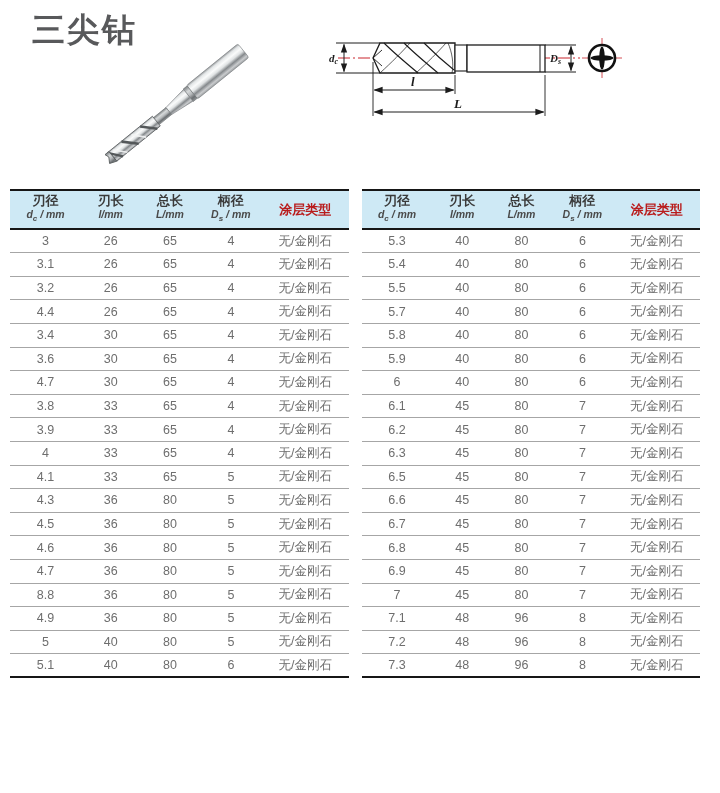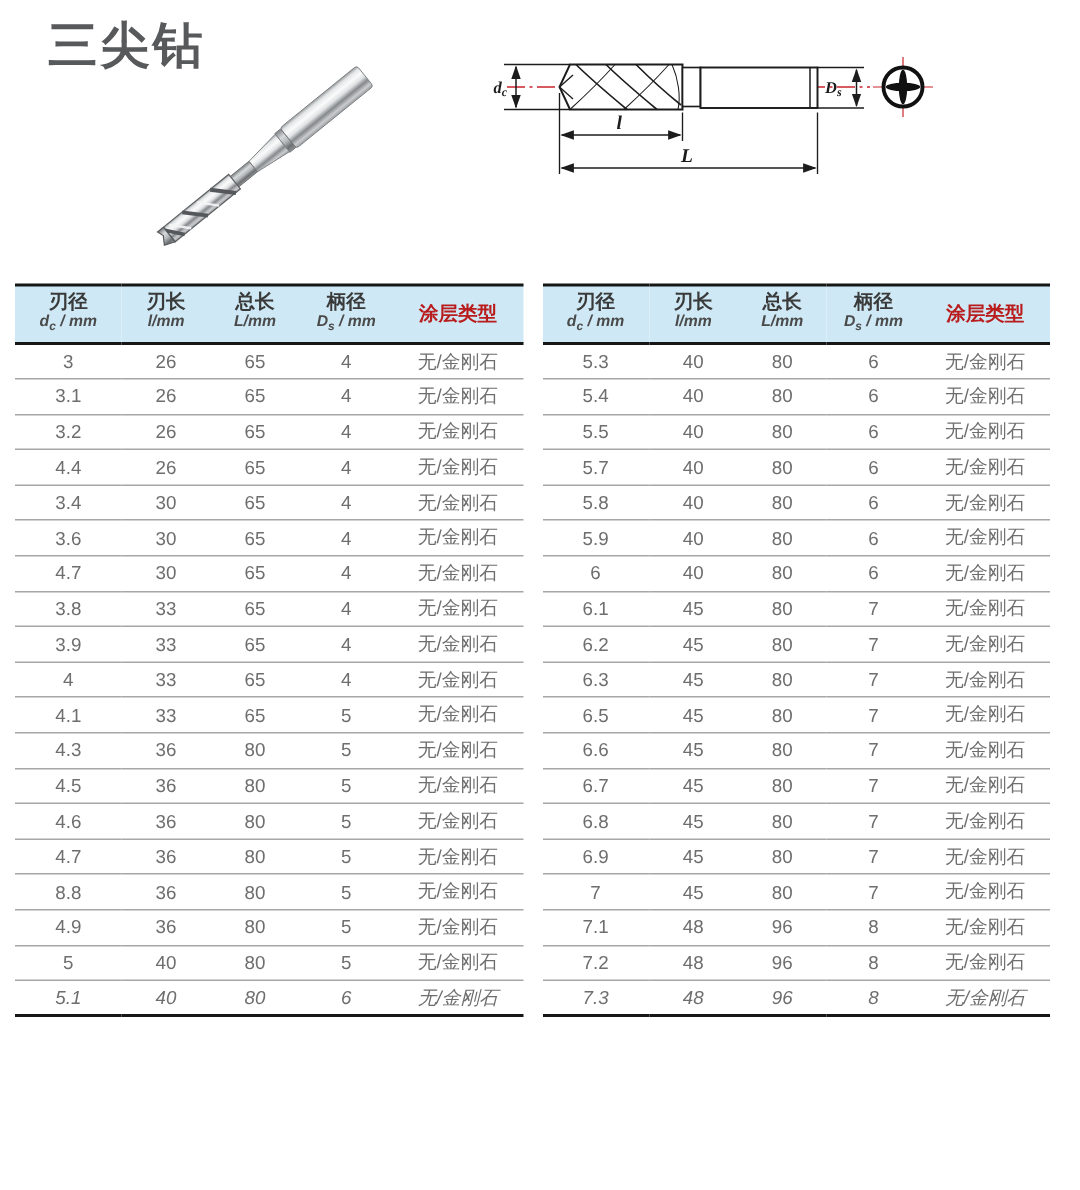--- a/index.html
+++ b/index.html
@@ -39,21 +39,21 @@
   .h-main{display:block;font-size:13px;color:#3a3a3a;line-height:15px;}
   .h-sub{display:block;font-size:10.5px;font-style:italic;font-weight:bold;color:#4a4a4a;line-height:12px;}
   .h-sub sub{font-size:8px;}
   .h-only{font-size:13px;color:#b91c1c;}
   table.spec td{
     height:23.6px;text-align:center;vertical-align:middle;
     font-size:12.5px;color:var(--row-text);
     border-bottom:1px solid var(--line-light);
     padding:0;
   }
-  table.spec tbody tr:last-child td{border-bottom:2.5px solid var(--line-dark);font-style:italic;}
+  table.spec tbody tr:last-child td{border-bottom:2.5px solid var(--line-dark);}
   col.c1{width:21%;} col.c2{width:17.5%;} col.c3{width:17.5%;} col.c4{width:18.5%;} col.c5{width:25.5%;}
 </style>
 </head>
 <body>
 
 <h1 class="page-title">三尖钻</h1>
 
 <div class="photo-wrap">
   <svg width="210" height="175" viewBox="0 0 210 175">
     <defs>

